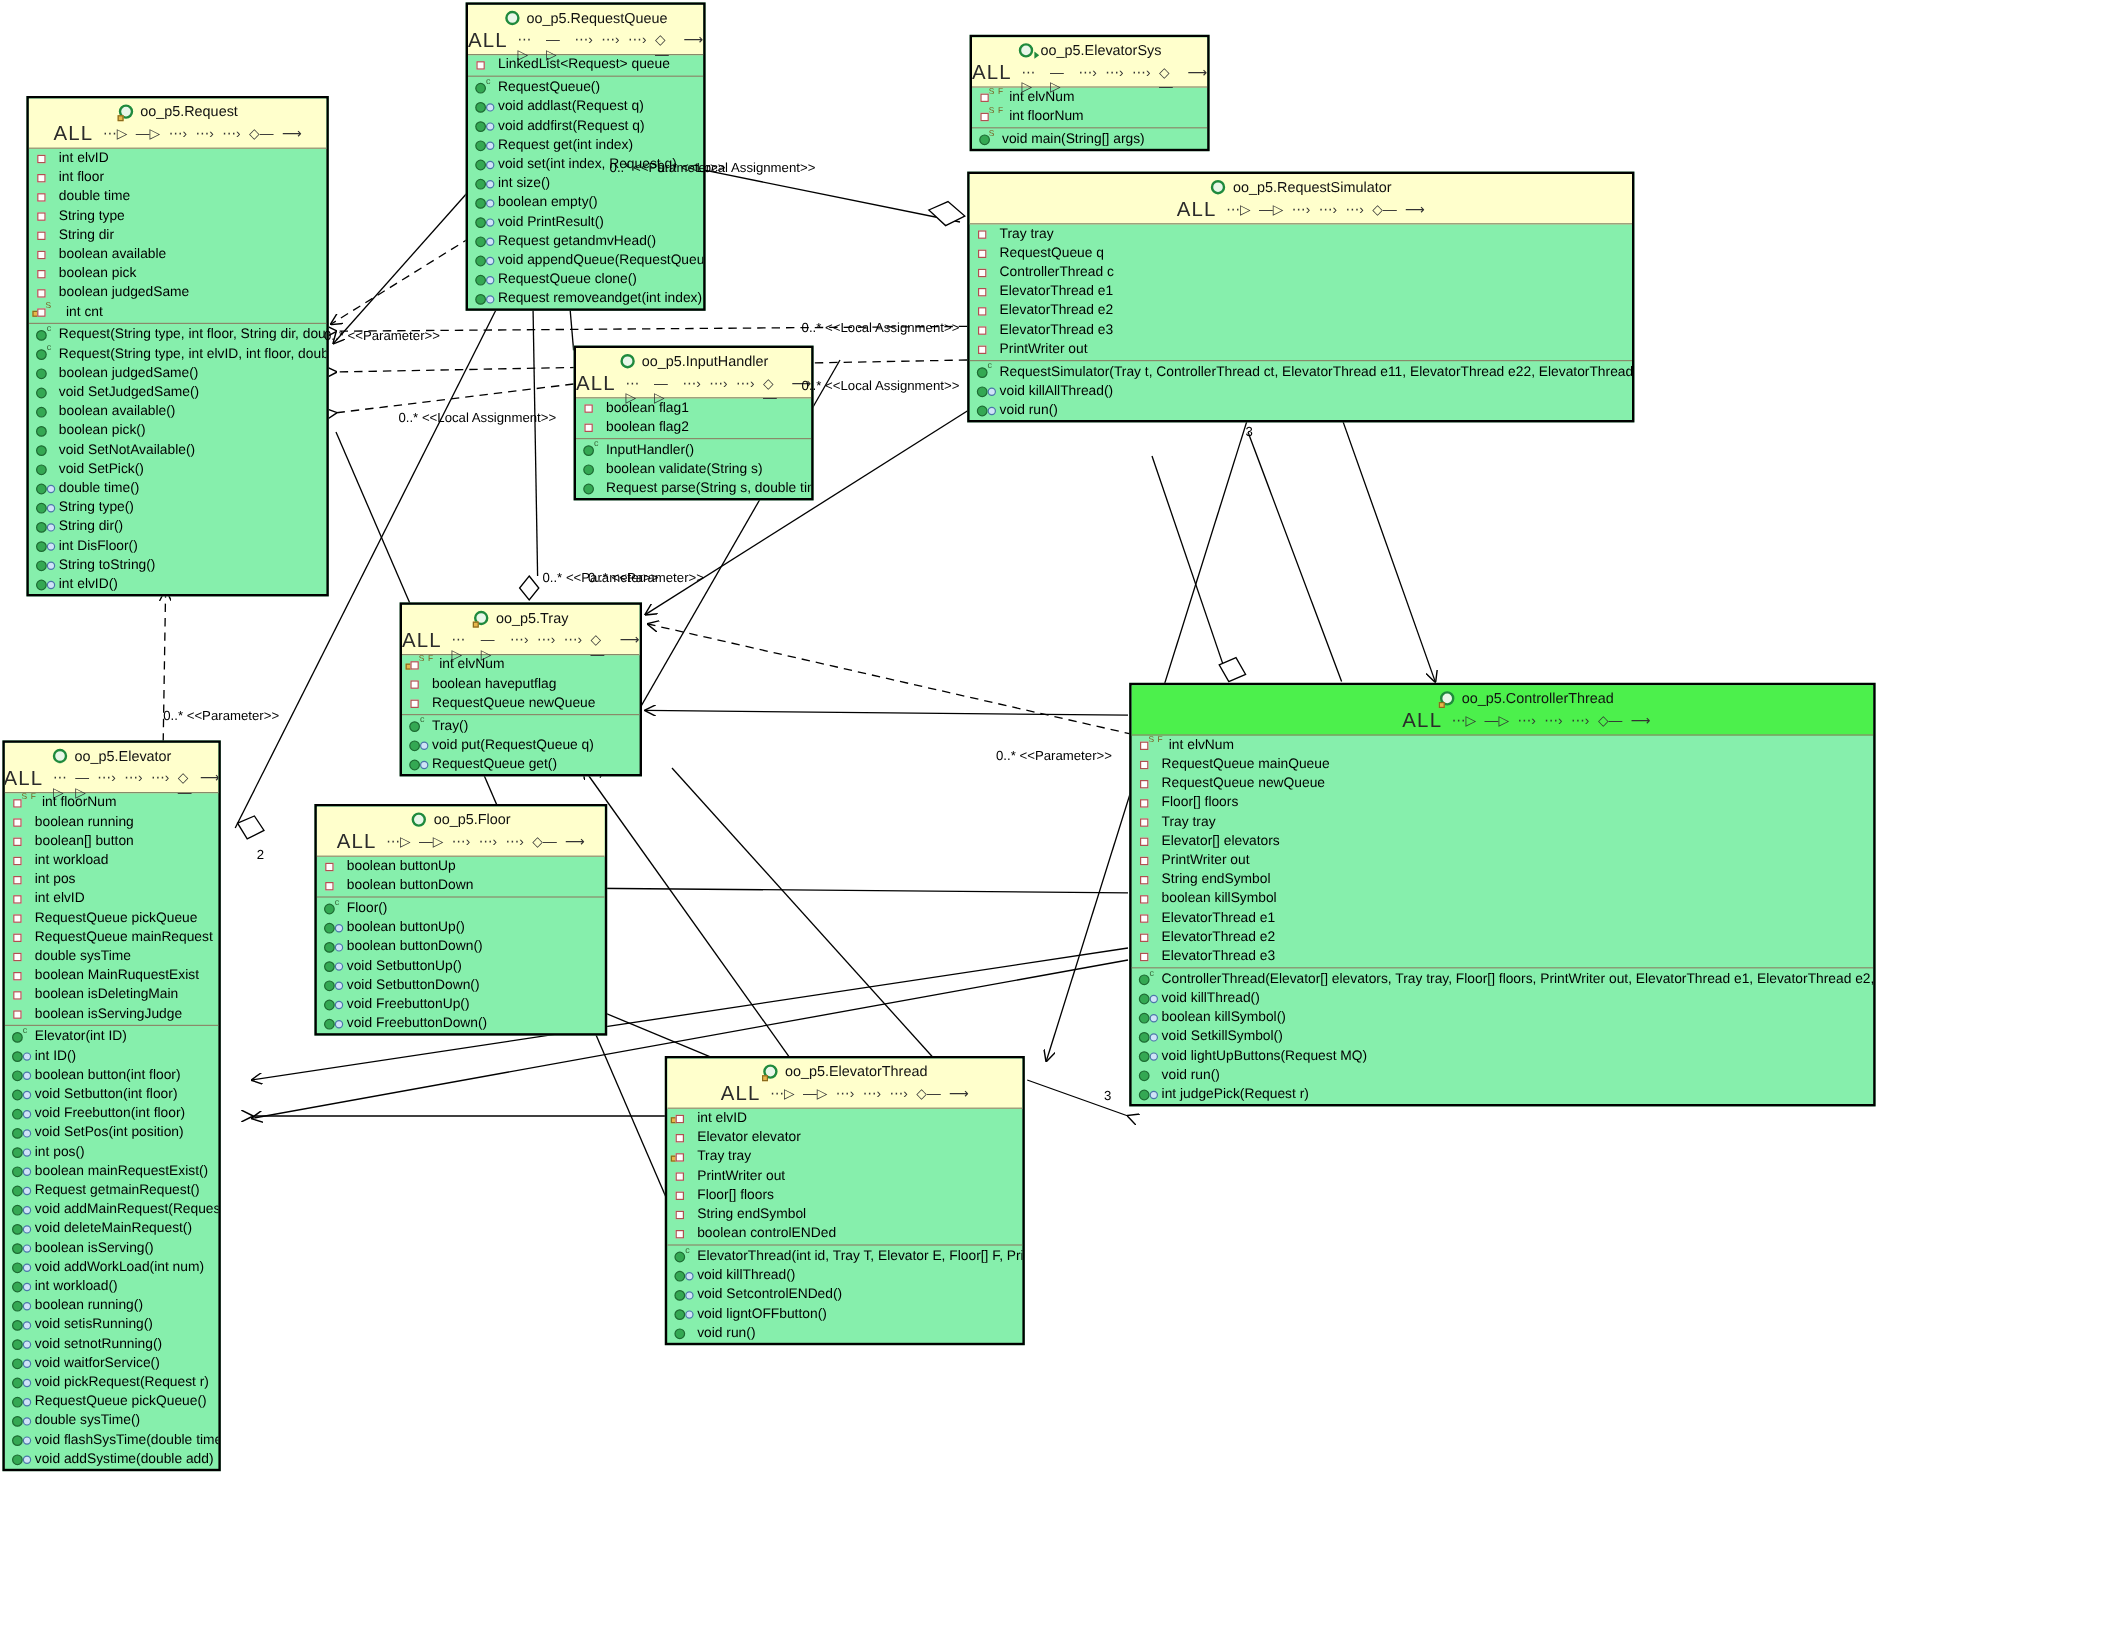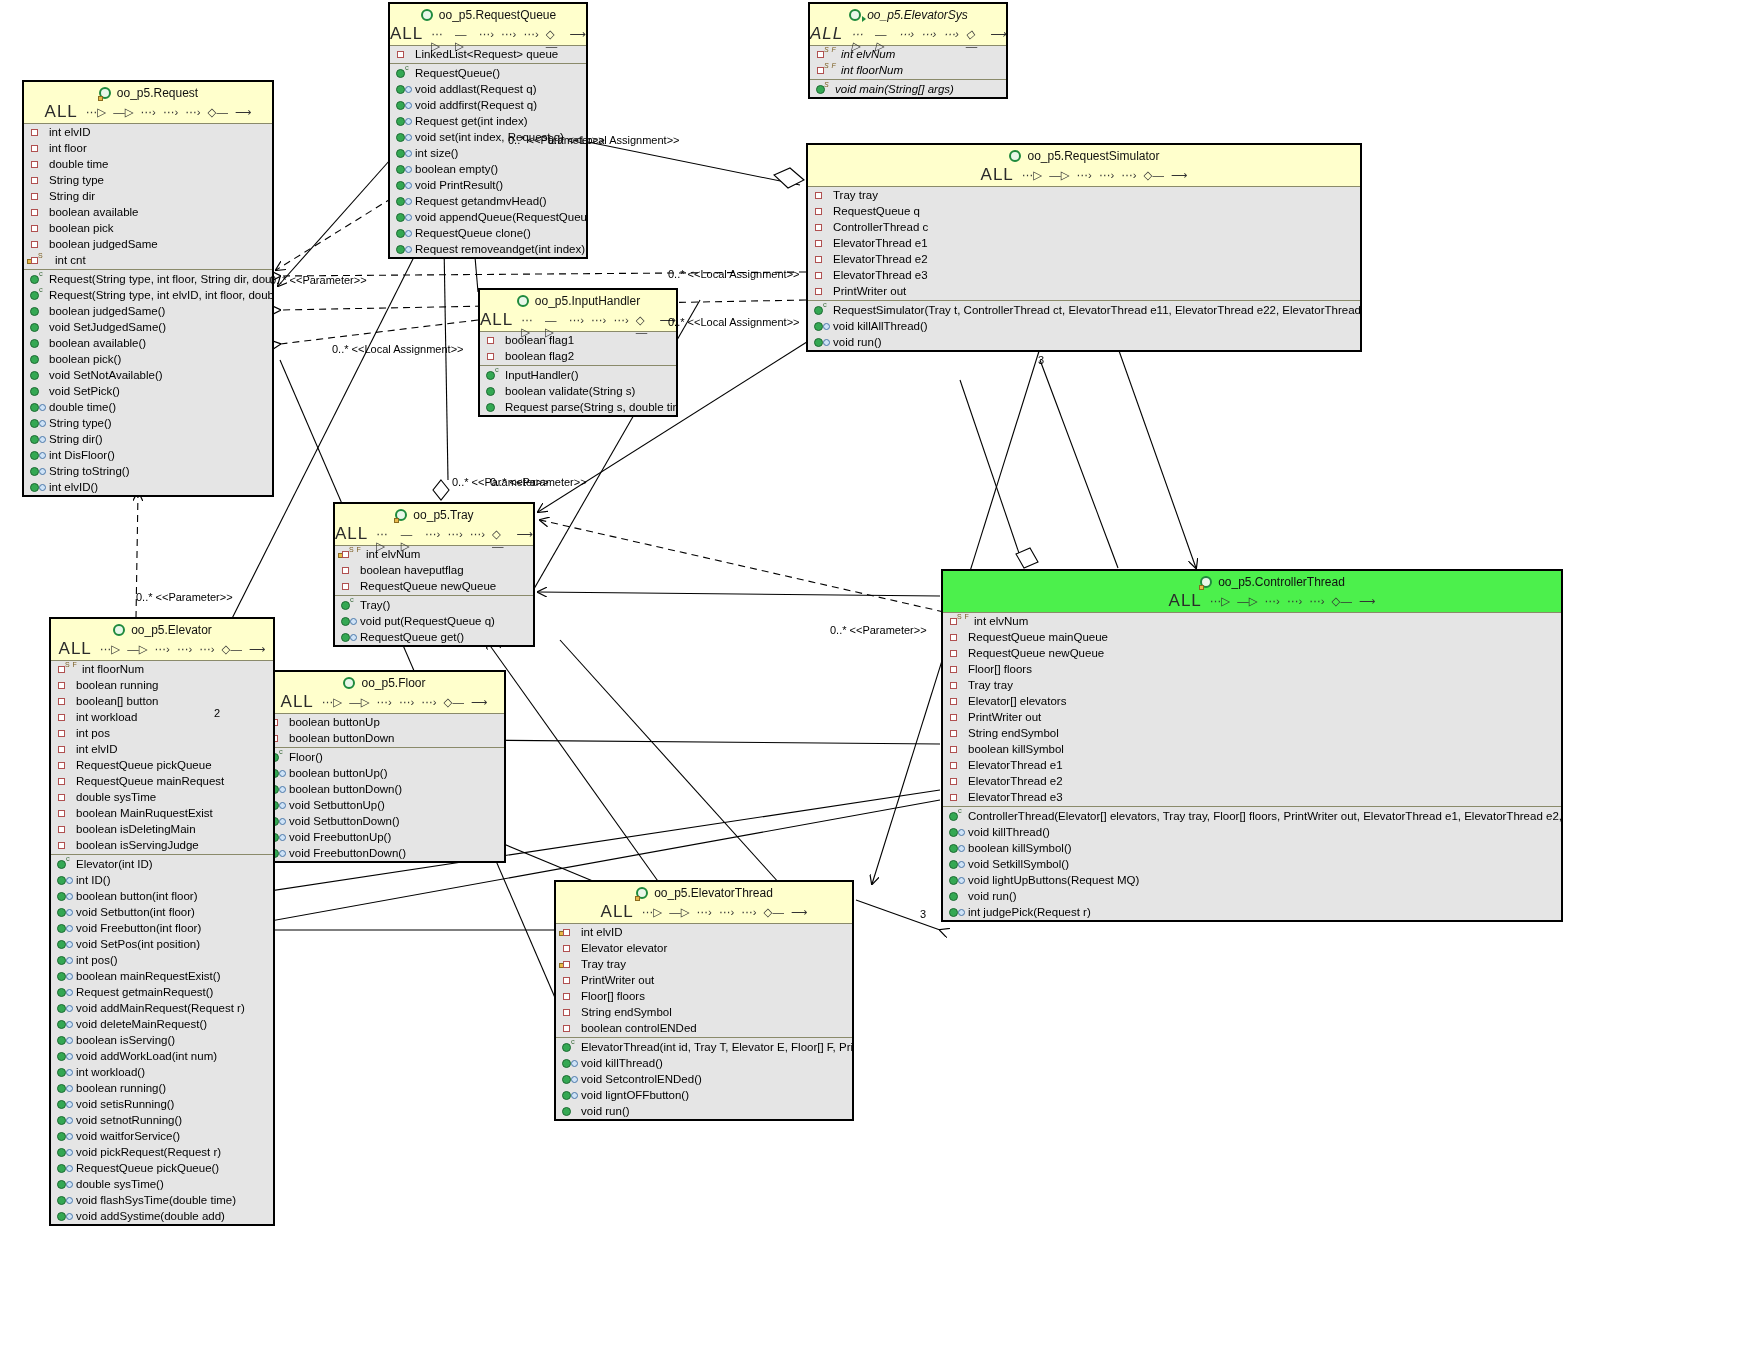--- a/index.html
+++ b/index.html
@@ -22,21 +22,21 @@
     left: 0;
     top: 0;
     width: 1764px;
     height: 1369px;
     pointer-events: none;
   }
   .uml-class {
     position: absolute;
     box-sizing: border-box;
     border: 2px solid #000000;
-    background: #e5e5e5;
+    background: #86efac;
     font-size: 11.5px;
     color: #000000;
     overflow: hidden;
   }
   .uml-class.highlight > .class-header {
     background: #4cf04c;
     padding-left: 40px;
   }
   .class-header {
     background: #ffffcc;
@@ -577,21 +577,21 @@
       <div class="member">
           <span class="g">
             <span class="circ"></span>
             <span class="bluedot"></span>
           </span>
           <span class="mtext">Request removeandget(int index)</span>
         </div>
     </div>
   </div>
 
-  <div class="uml-class" id="cls-elevatorsys" style="left:808px; top:2px; width:200px;font-style:italic;">
+  <div class="uml-class" id="cls-elevatorsys" style="left:808px; top:29px; width:200px;">
     <div class="class-header">
       <div class="class-title-row">
         <span class="cls-ico">
             <span class="ring"></span>
             <span class="arrbadge"></span>
           </span>
         <span class="class-title">oo_p5.ElevatorSys</span>
       </div>
       <div class="class-toolbar">
         <span class="toolbar-all">ALL</span>
@@ -916,21 +916,21 @@
       <div class="member">
           <span class="g">
             <span class="circ"></span>
             <span class="bluedot"></span>
           </span>
           <span class="mtext">void FreebuttonDown()</span>
         </div>
     </div>
   </div>
 
-  <div class="uml-class" id="cls-elevator" style="left:2px; top:617px; width:226px;margin-left:47px;">
+  <div class="uml-class" id="cls-elevator" style="left:2px; top:617px; width:182px;">
     <div class="class-header">
       <div class="class-title-row">
         <span class="cls-ico">
             <span class="ring"></span>
           </span>
         <span class="class-title">oo_p5.Elevator</span>
       </div>
       <div class="class-toolbar">
         <span class="toolbar-all">ALL</span>
         <span class="tb-ico">⋯▷</span>

